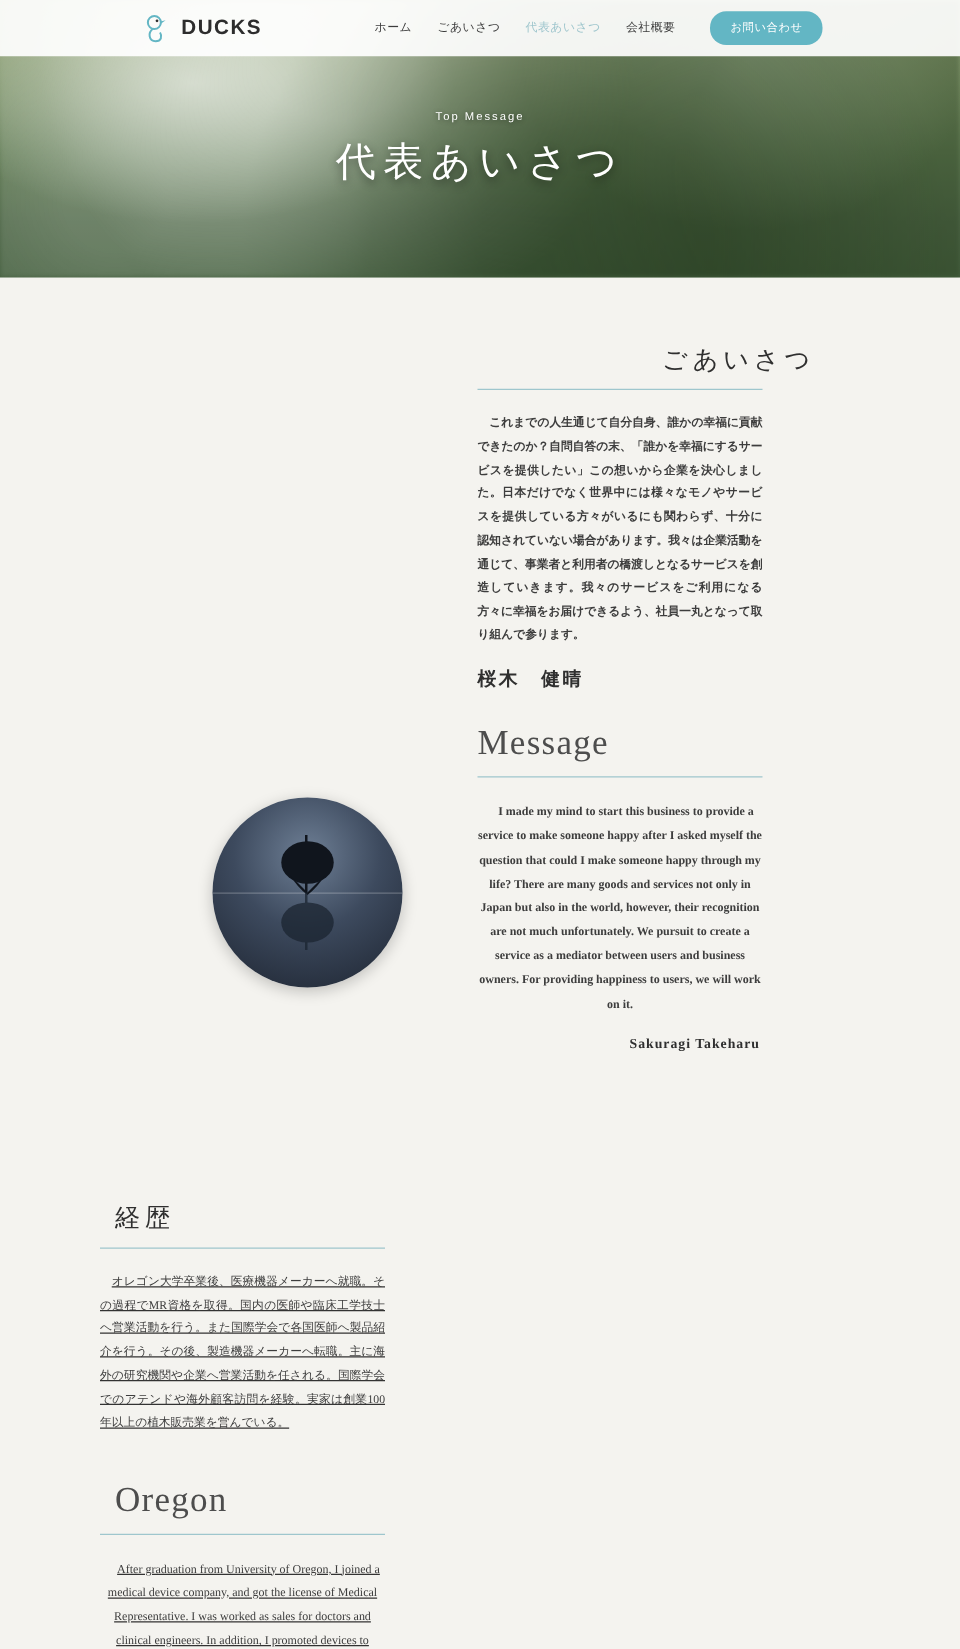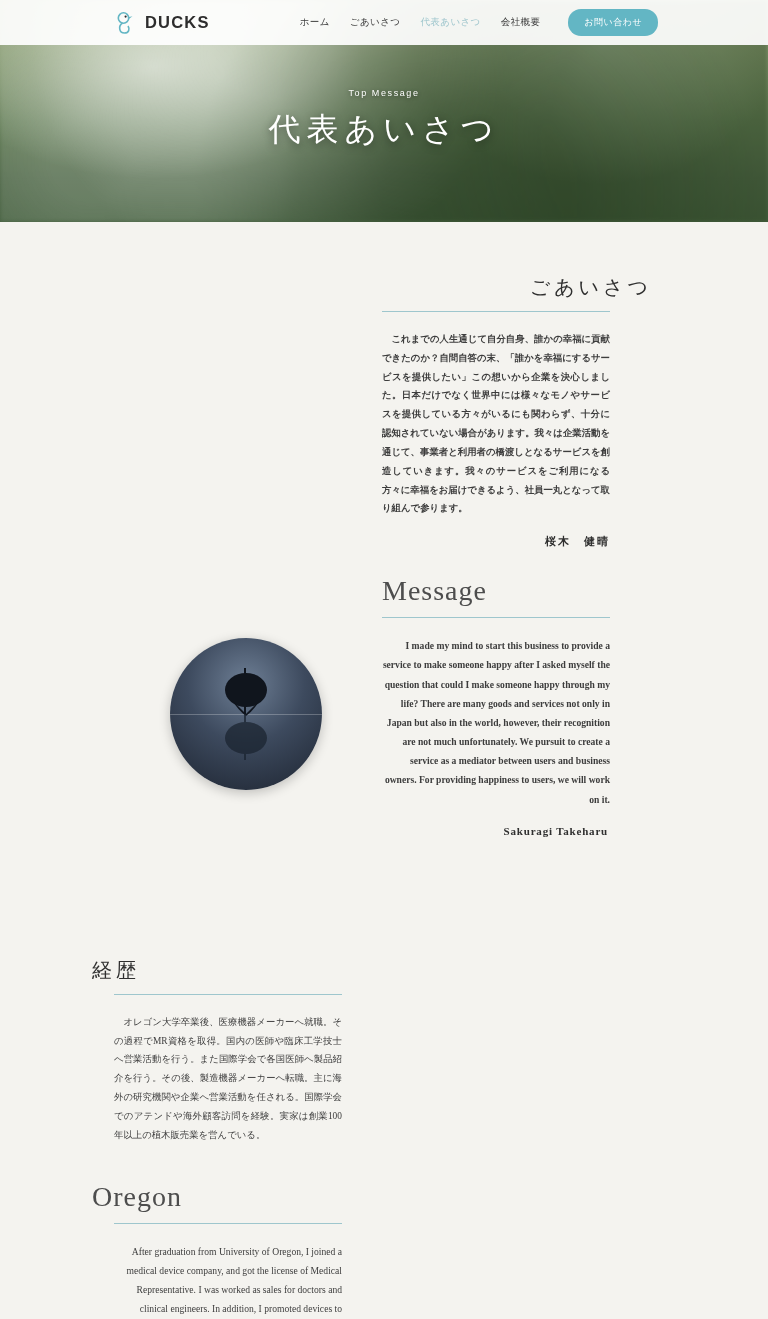--- a/index.html
+++ b/index.html
@@ -65,40 +65,40 @@
   }
   .rule { height:1px; background:#9ec6cd; }
 
   .block-right { width:228px; margin-left:382px;font-weight:bold; }
   .block-right .rule { width:228px; margin:10px 0 18px; }
   .body-jp {
     font-size:9.4px; line-height:2.0; color:#3d3d3d; text-align:justify;
     text-indent:1em;
   }
   .body-en {
-    font-size:9.6px; line-height:2.0; color:#3d3d3d; text-align:right;
+    font-size:9.6px; line-height:2.0; color:#3d3d3d; text-align:center;
     text-indent:1em; font-family:"Liberation Serif",serif;
   }
-  .sign { text-align:right; font-size:11px; letter-spacing:2px; color:#2f2f2f; margin-top:16px; }
+  .sign { text-align:left; font-size:15px; letter-spacing:2px; color:#2f2f2f; margin-top:16px; }
   .sign-en { text-align:right; font-size:11px; letter-spacing:.8px; color:#2f2f2f; margin-top:16px; padding-right:2px; }
 
   .circle-img {
     width:152px; height:152px; border-radius:50%; position:absolute;
     box-shadow:0 3px 12px rgba(0,0,0,.22);
     overflow:hidden;
   }
   .circle-tree {
     left:170px; top:416px;
     background:
       radial-gradient(circle at 50% 30%, #6e7f95 0%, #3d4a5e 45%, #1d2430 100%);
   }
   .circle-tree .horizon { position:absolute; left:0; right:0; top:50%; height:1px; background:rgba(255,255,255,.25); }
 
   .sec2 { position:relative; margin-top:120px; }
-  .block-left { width:228px; margin-left:114px; }
+  .block-left { width:228px; margin-left:80px;text-decoration:underline; }
   .block-left .rule { width:228px; margin:10px 0 18px; }
   .sec2-head { padding-left:92px; }
 </style>
 </head>
 <body>
 
 <div class="page">
 
   <div class="header">
     <div class="logo-wrap">

